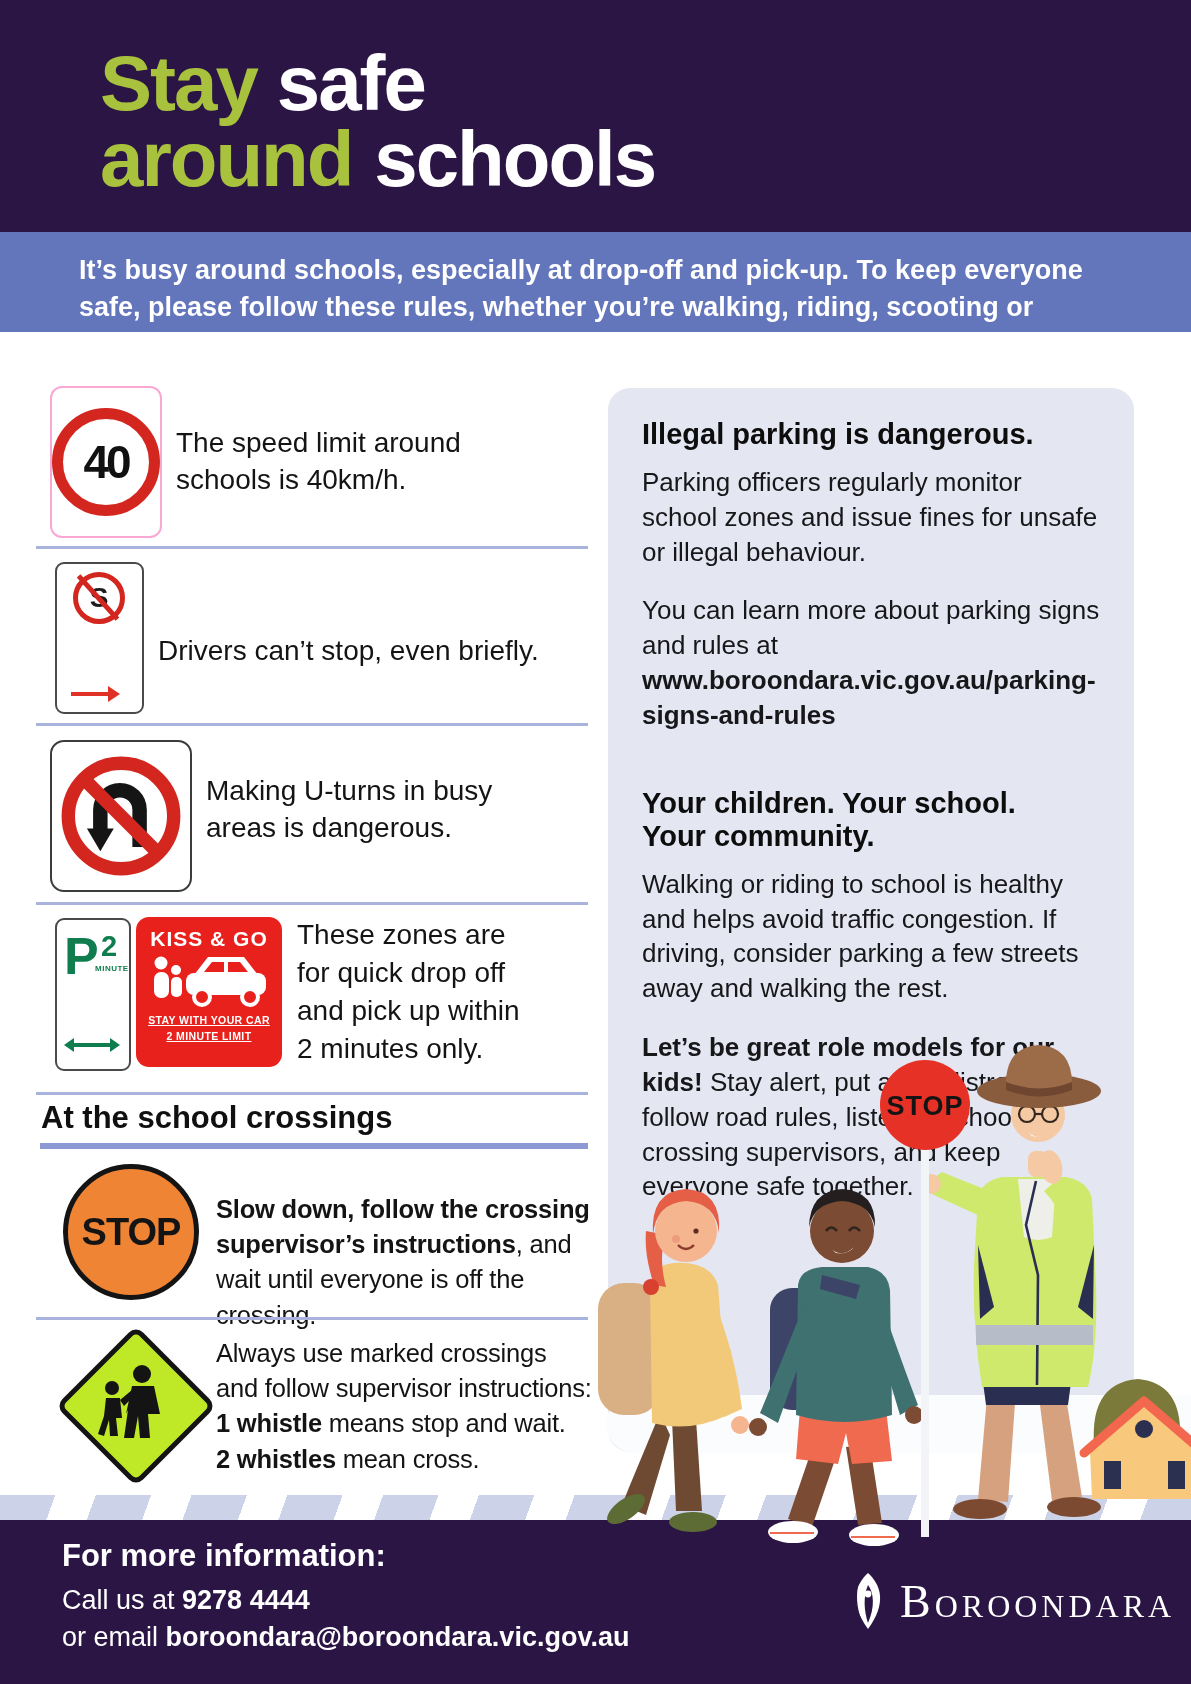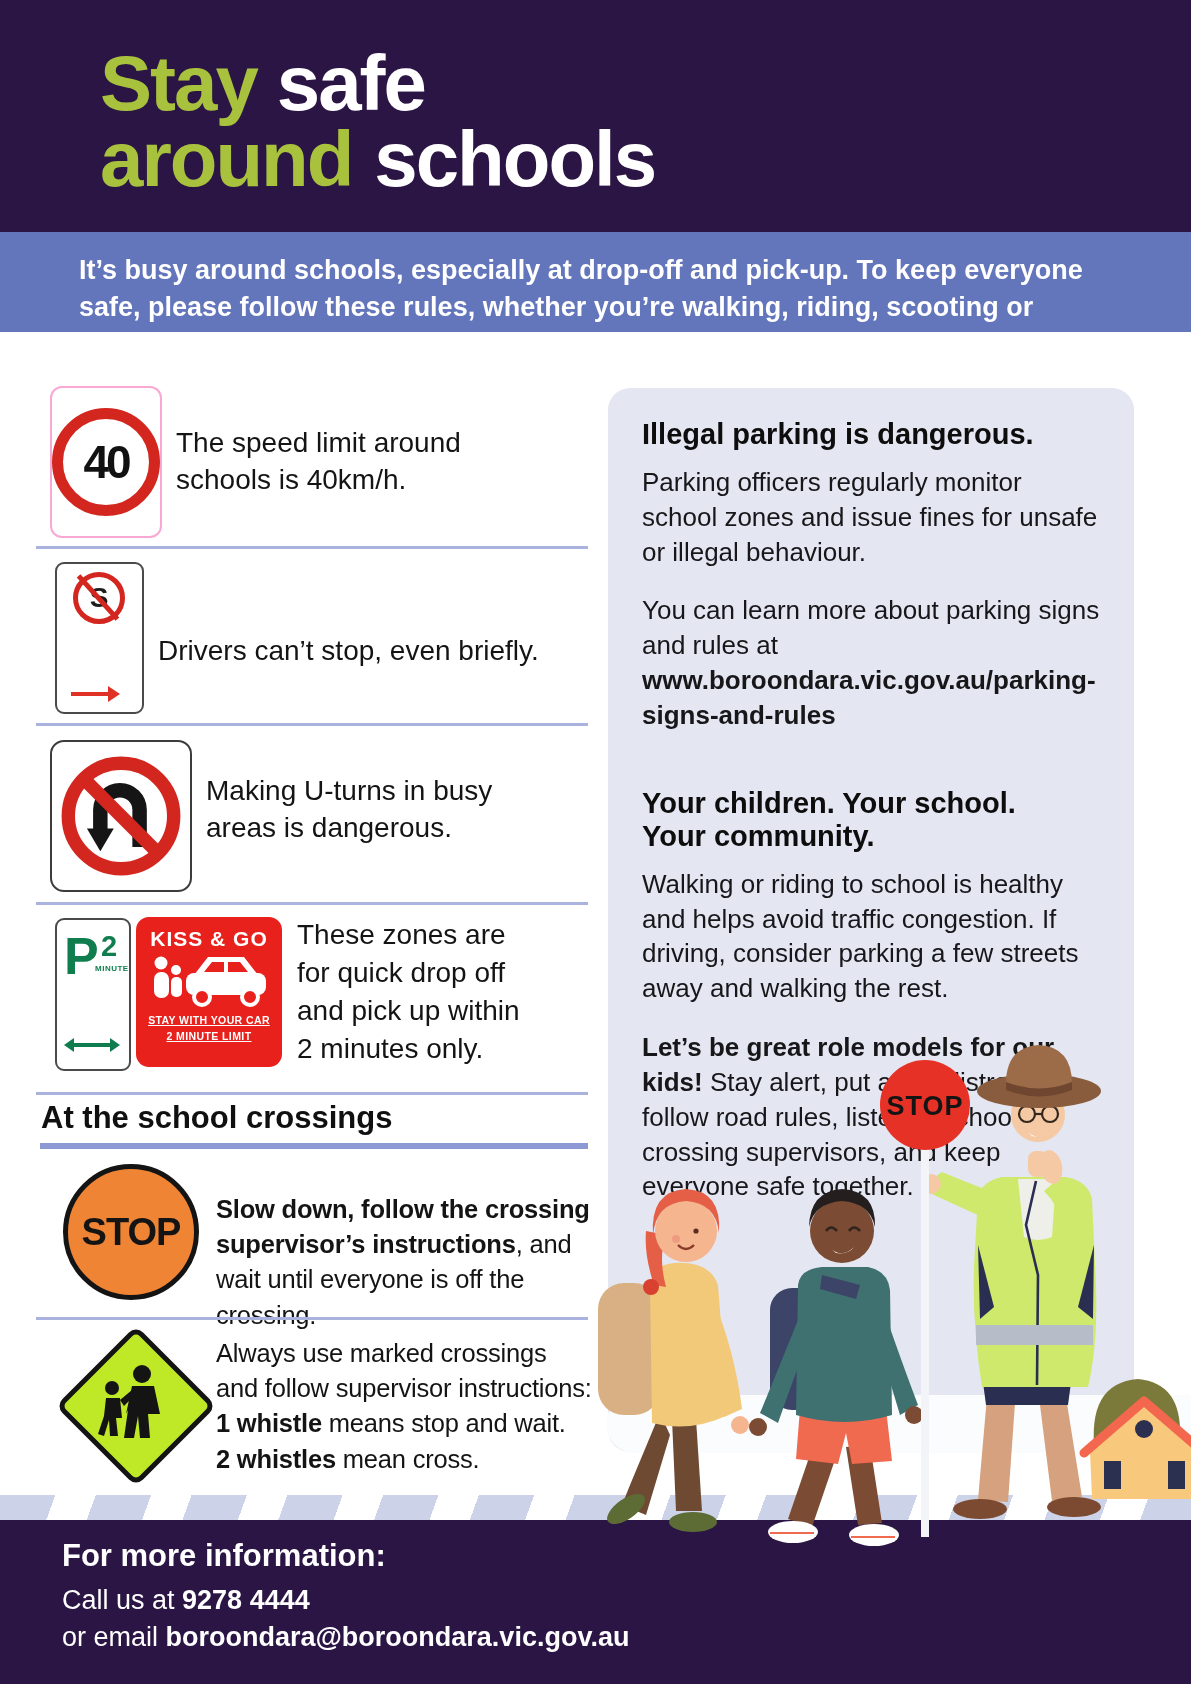--- a/index.html
+++ b/index.html
@@ -208,20 +208,29 @@
   </div>
 
   <div class="crossBand"></div>
 
   <div class="footer">
     <div class="fHead">For more information:</div>
     <div class="fLines">
       <span>Call us at </span><b>9278 4444</b><br>
       <span>or email </span><b>boroondara@boroondara.vic.gov.au</b>
     </div>
+    <div class="logo">
+      <svg width="40" height="58" viewBox="0 0 40 56">
+        <path d="M20 0 C33 12 39 30 20 56 C1 30 7 12 20 0 Z" fill="#ffffff"></path>
+        <path d="M11 8 C5 20 6 34 14 48 C8 34 8 20 11 8 Z" fill="#2b1544"></path>
+        <path d="M20 12 C26 20 27 34 20 50 C16 38 15 24 20 12 Z" fill="#2b1544"></path>
+        <circle cx="20" cy="21" r="3.4" fill="#ffffff"></circle>
+      </svg>
+      <span class="logoText">Boroondara</span>
+    </div>
   </div>
 
   <svg class="illus" width="601" height="600" viewBox="0 0 601 600">
 
     <rect x="16" y="410" width="620" height="58" rx="29" fill="#fbfcfe"></rect>
 
     <path d="M505 470 Q496 398 548 394 Q592 398 590 452 L590 472 Z" fill="#7c7a3a"></path>
     <polygon points="500,466 554,420 606,464 606,514 502,514" fill="#f8c87c"></polygon>
     <polyline points="494,468 554,416 612,466" stroke="#f2674d" stroke-width="9" fill="none" stroke-linejoin="round" stroke-linecap="round"></polyline>
     <circle cx="554" cy="444" r="9" fill="#2c3050"></circle>

